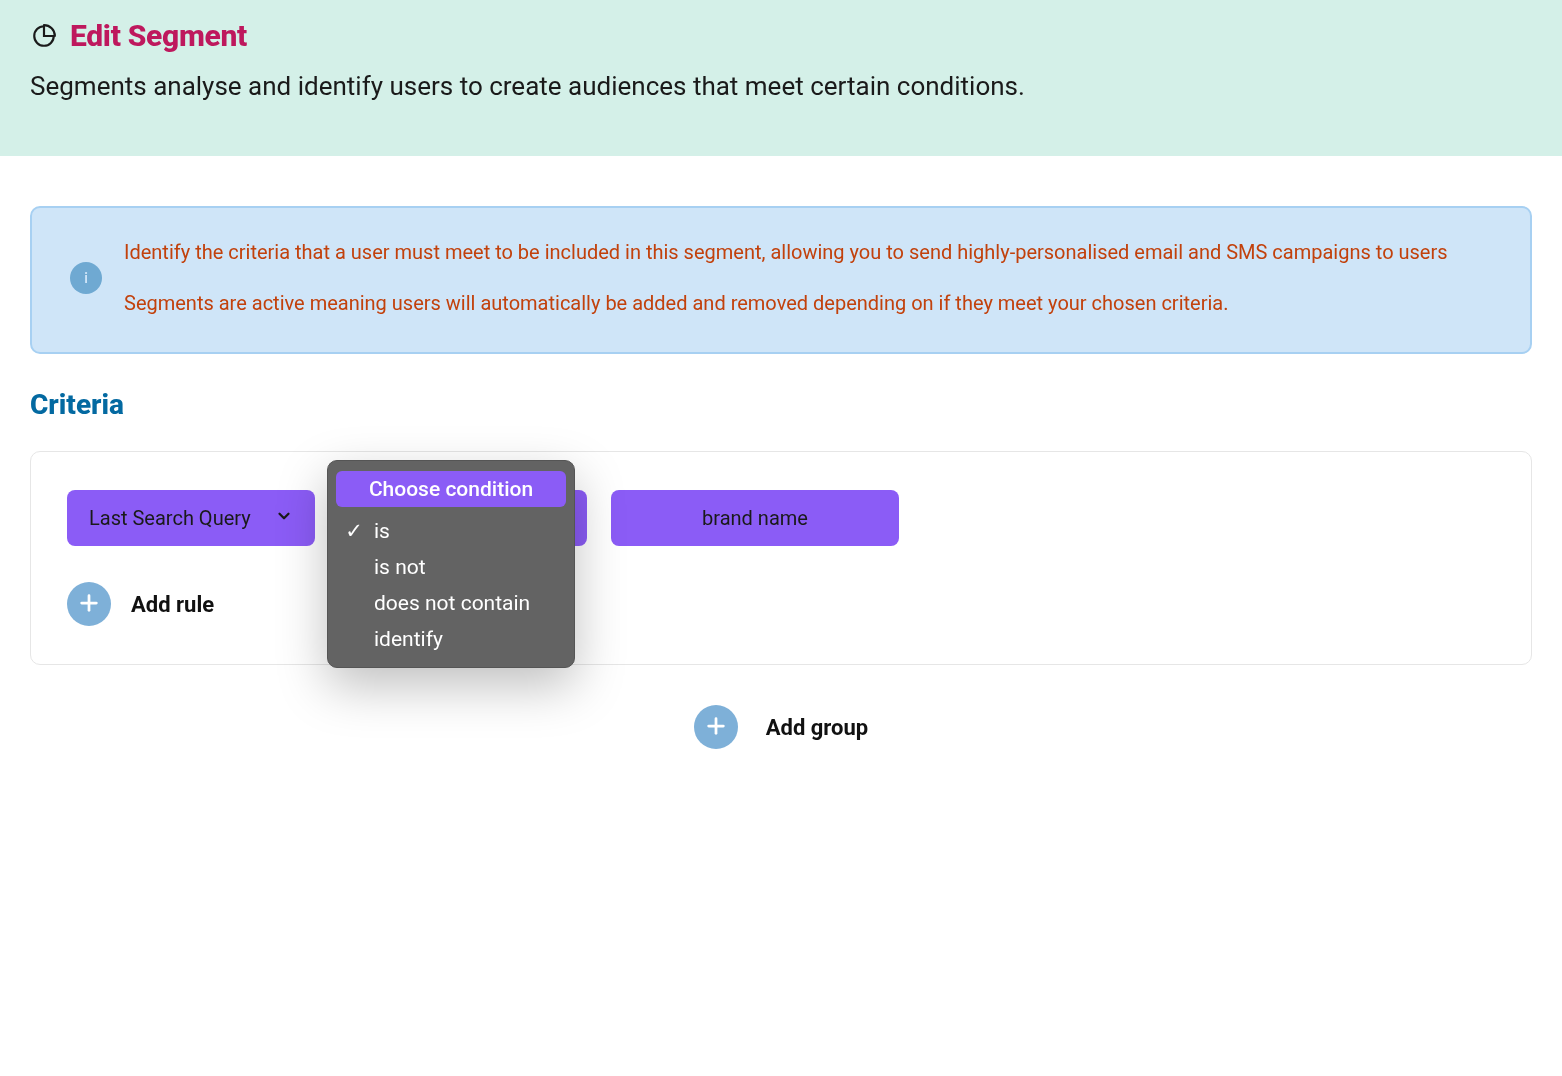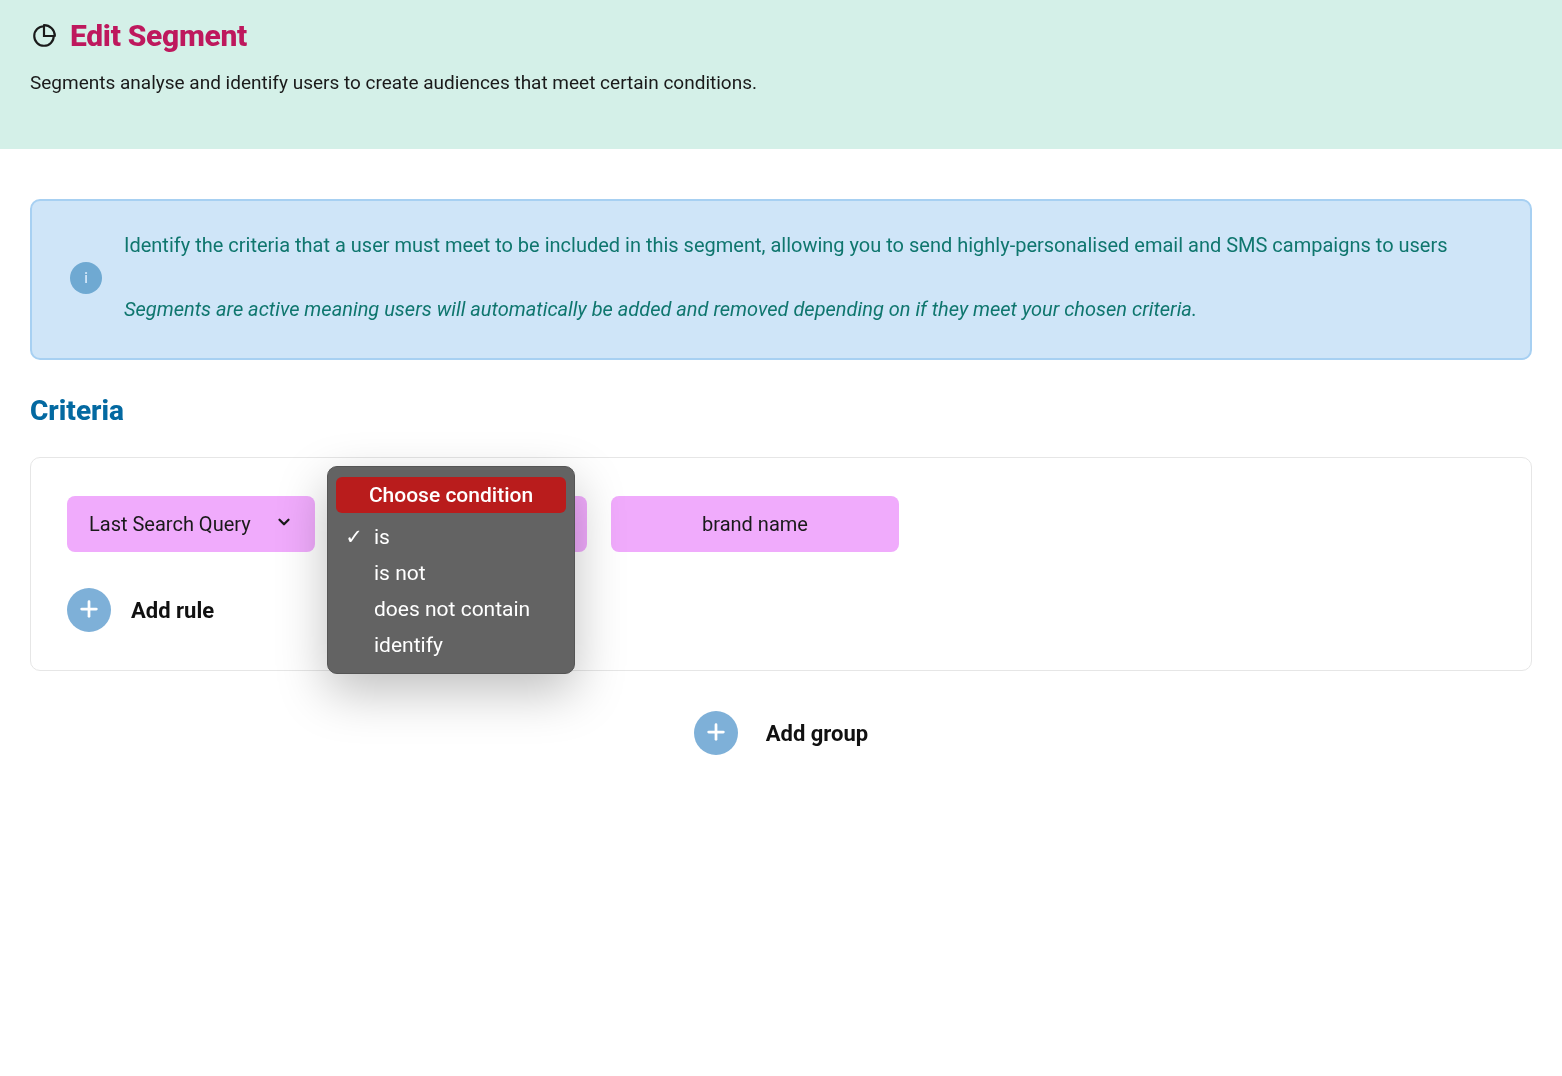--- a/index.html
+++ b/index.html
@@ -29,21 +29,21 @@
       align-items: center;
       justify-content: center;
     }
     .page-title {
       font-size: 30px;
       font-weight: 800;
       letter-spacing: -0.3px;
       color: #be185d;
     }
     .page-subtitle {
-      font-size: 19px;
+      font-size: 26px;
       color: #1a1a1a;
       font-weight: 400;
     }
     .content-wrap {
       padding: 50px 30px 60px 30px;
     }
     .info-card {
       background: #cfe5f8;
       border: 2px solid #a7d0f2;
       border-radius: 10px;
@@ -70,48 +70,47 @@
       border-radius: 50%;
       display: inline-flex;
       align-items: center;
       justify-content: center;
       color: #cfe5f8;
       font-size: 14px;
       font-weight: 600;
       font-style: normal;
     }
     .info-text {
-      color: #0f766e;
+      color: #c2410c;
       font-size: 20px;
       line-height: 1.45;
     }
     .info-text p + p {
-      margin-top: 35px;
-      font-style: italic;
+      margin-top: 22px;
     }
     .criteria-heading {
       font-size: 28px;
       font-weight: 800;
       color: #0369a1;
       margin-bottom: 30px;
     }
     .criteria-card {
       border: 1px solid #e6e6e6;
       border-radius: 10px;
       padding: 38px 36px 38px 36px;
       position: relative;
     }
     .rule-row {
       display: flex;
       gap: 24px;
       align-items: center;
       position: relative;
     }
     .select-pill, .input-pill {
-      background: #f0abfc;
+      background: #8b5cf6;
       border-radius: 8px;
       padding: 16px 22px;
       font-size: 20px;
       color: #1a1a1a;
       display: flex;
       align-items: center;
       gap: 14px;
       border: none;
     }
     .select-pill {
@@ -167,21 +166,21 @@
       left: 260px;
       width: 248px;
       background: #636363;
       border-radius: 10px;
       padding: 10px 8px 10px 8px;
       box-shadow: 0 18px 50px rgba(0,0,0,0.25);
       z-index: 10;
       border: 1px solid #555;
     }
     .dropdown-header {
-      background: #b91c1c;
+      background: #8b5cf6;
       color: #fff;
       border-radius: 6px;
       padding: 6px 12px;
       font-size: 21px;
       font-weight: 500;
       text-align: center;
       margin-bottom: 6px;
     }
     .dropdown-item {
       display: flex;

